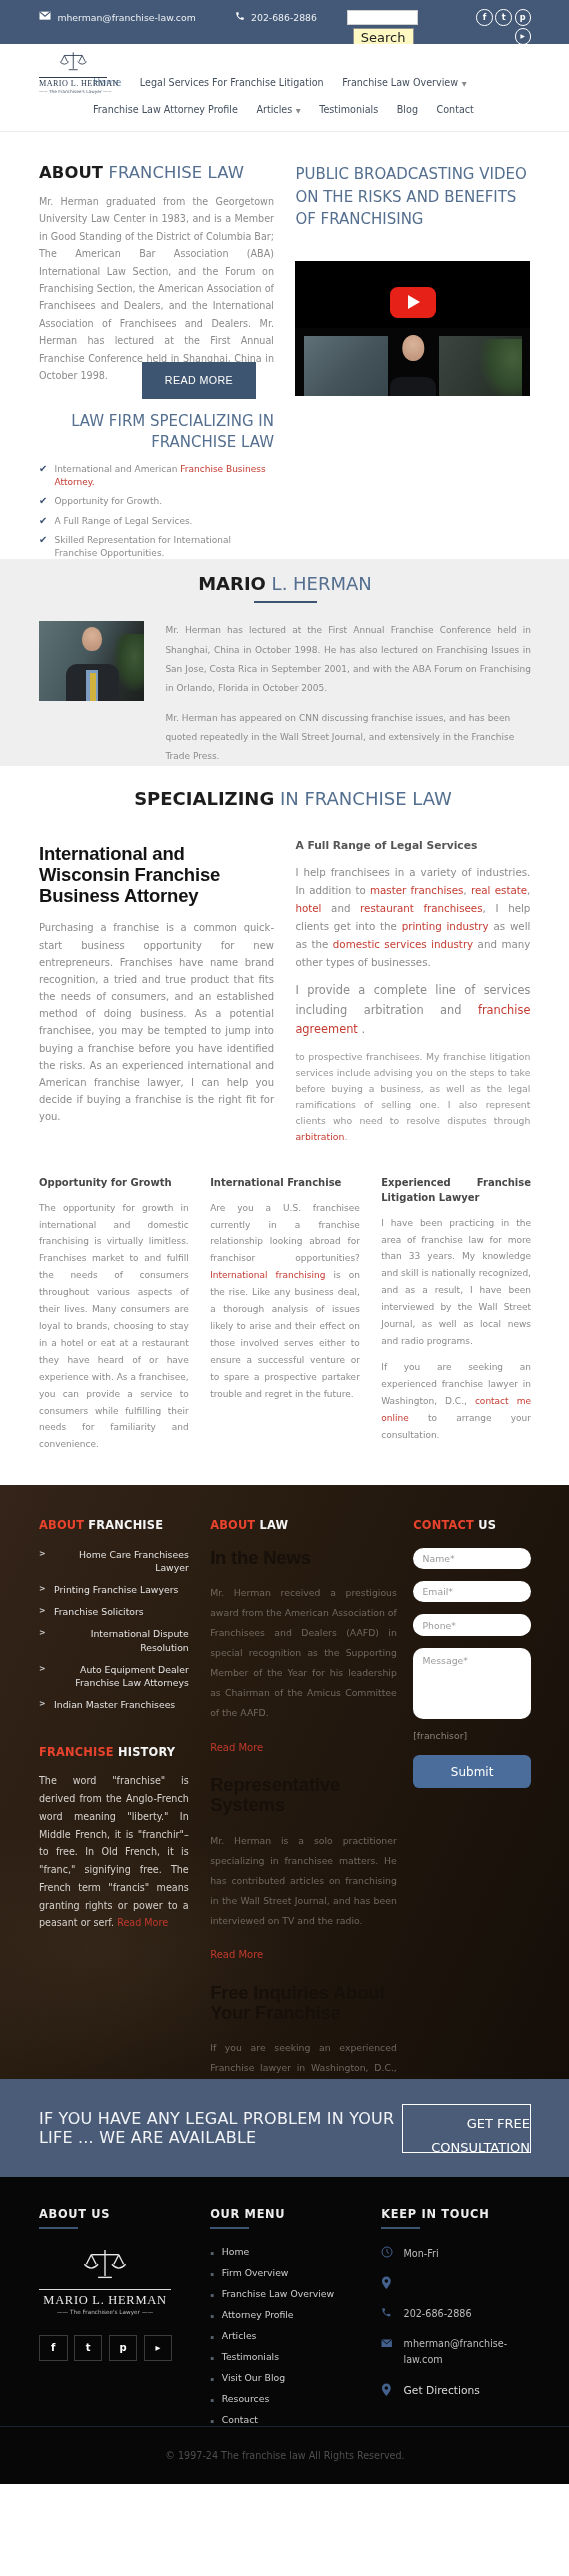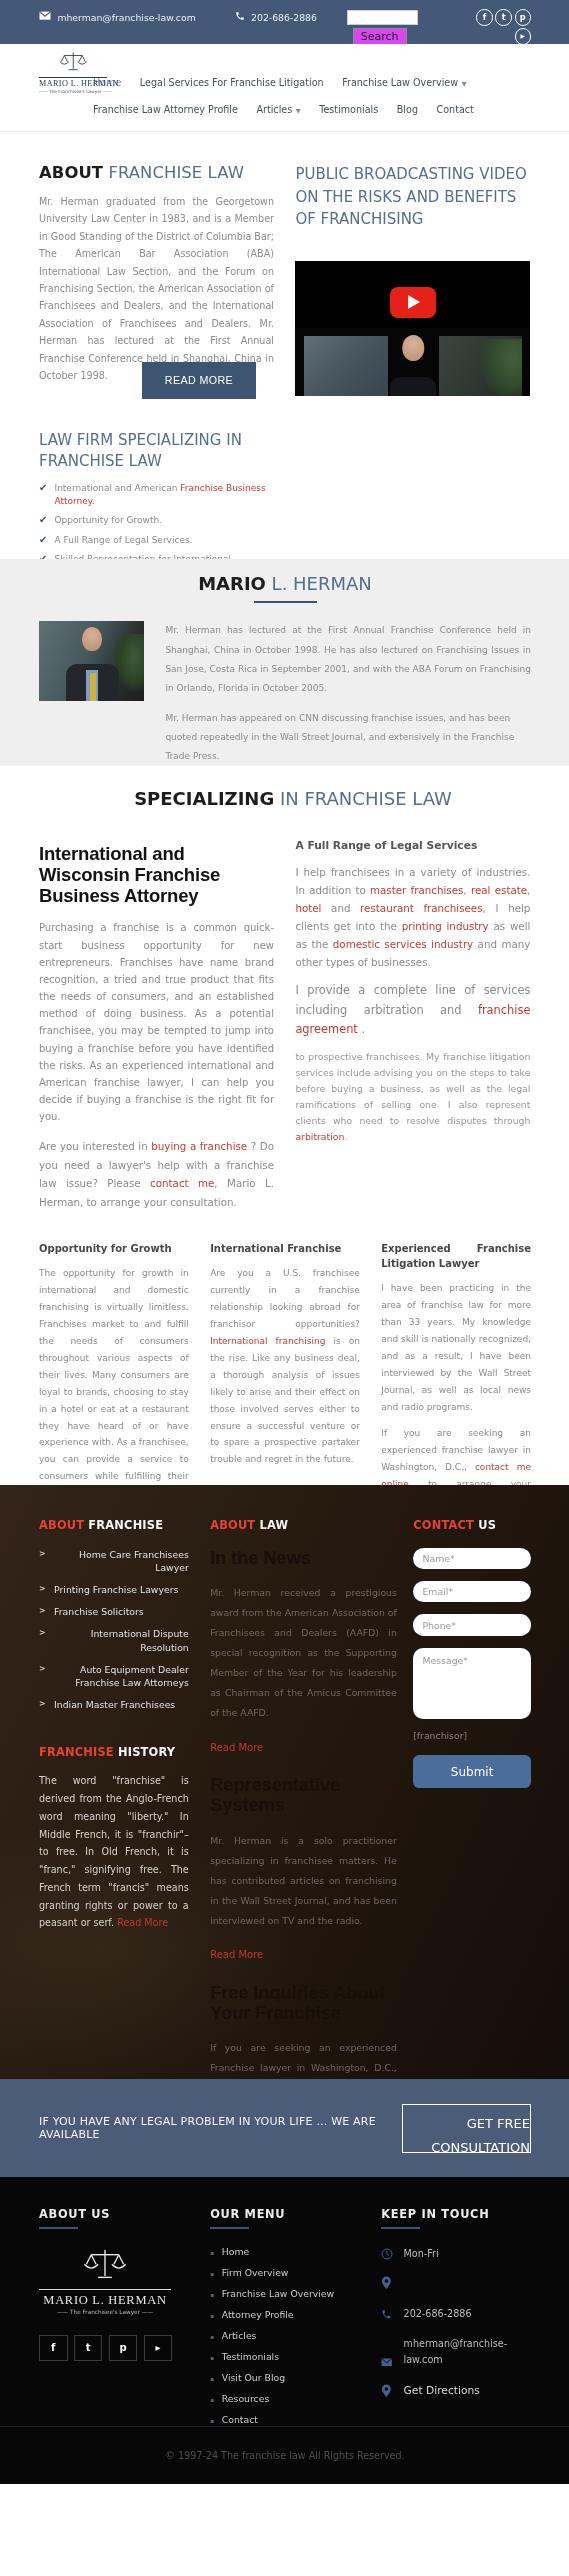--- a/index.html
+++ b/index.html
@@ -8,21 +8,21 @@
   .page { width:570px; height:2576px; position:relative; overflow:hidden; background:#fff; }
   .container { padding-left:39px; padding-right:39px; }
 
   
   .topbar { height:44px; background:#435977; }
   .topbar-inner { display:flex; align-items:flex-start; padding-top:9.3px; }
   .tb-item { display:flex; align-items:center; gap:6.4px; color:#eef1f5; font-size:9.3px; margin-top:2.1px; }
   .tb-item + .tb-item { margin-left:39px; }
   .searchbox { position:relative; margin-left:30px; width:78px; }
   .searchbox input { width:71px; height:15px; border:0.7px solid #cfcfcf; background:#fff; font-size:8.5px; padding:0 3.6px; }
-  .search-btn { position:absolute; left:5.7px; top:18.5px; background:#d946ef; border:0.7px solid #8d8d8d; color:#222; font-size:11px; padding:1.4px 7.1px; font-family:"DejaVu Sans", sans-serif; }
+  .search-btn { position:absolute; left:5.7px; top:18.5px; background:#fef9c3; border:0.7px solid #8d8d8d; color:#222; font-size:13px; padding:1.4px 7.1px; font-family:"DejaVu Sans", sans-serif; }
   .socials { margin-left:auto; width:61px; display:flex; flex-wrap:wrap; gap:2.8px; justify-content:flex-end; }
   .soc-circle { width:16.4px; height:16.4px; border:1.1px solid #fff; border-radius:50%; color:#fff; font-size:8.2px; font-weight:bold; display:flex; align-items:center; justify-content:center; line-height:1; }
 
   
   .navbar { height:88px; background:#fff; position:relative; border-bottom:0.7px solid #ececec; }
   .logo { position:absolute; left:39px; top:7.1px; width:68px; text-align:center; color:#2e3c4e; }
   .logo-name { font-family:"Liberation Serif", serif; font-size:8.2px; letter-spacing:0.4px; border-top:0.7px solid #2e3c4e; padding-top:1.4px; margin-top:1.4px; white-space:nowrap; }
   .logo-tag { font-size:4.3px; color:#55606c; margin-top:0.7px; white-space:nowrap; }
   .logo-tag::before { content:"—— "; } .logo-tag::after { content:" ——"; }
   .nav-rows { margin-left:93px; padding-top:33px; }
@@ -34,21 +34,21 @@
   
   .main1 { height:427px; overflow:hidden; }
   .cols2 { display:flex; gap:21.4px; }
   .colL, .colR { width:235px; }
   .h-two { font-size:16.4px; font-weight:normal; color:#546f8f; letter-spacing:0.1px; }
   .h-two b { color:#1d1d1d; font-weight:bold; }
   .about-title { margin-top:31px; }
   .intro-wrap { position:relative; margin-top:10.7px; }
   .body-txt { font-size:9.6px; color:#8b8b8b; line-height:1.82; text-align:justify; }
   .overlay-btn { position:absolute; right:18px; bottom:-14.2px; width:114px; height:37px; background:#3e5571; color:#fff; font-size:10.7px; letter-spacing:0.4px; display:flex; align-items:center; justify-content:center; z-index:2; border:none; cursor:pointer; }
-  .lawfirm-h { margin-top:45px; font-size:15px; font-weight:normal; color:#546f8f; line-height:1.4; }
+  .lawfirm-h { margin-top:26px; font-size:15px; font-weight:normal; color:#546f8f; line-height:1.4;text-align:right; }
   .checklist { list-style:none; margin-top:10px; }
   .checklist li { display:flex; gap:7.1px; font-size:9px; color:#8b8b8b; line-height:1.45; margin-bottom:6.4px; }
   .chk { color:#3a5170; font-size:10px; line-height:1.2; }
   .red { color:#c53b31; }
   a.redlink { color:#c53b31; text-decoration:none; }
   .video-title { margin-top:31px; font-size:15px; font-weight:normal; color:#546f8f; line-height:1.5; }
   .video { margin-top:30px; width:235px; height:135px; background:#000; position:relative; }
   .play-btn { position:absolute; left:50%; top:26px; transform:translateX(-50%); width:46px; height:31px; background:#e62117; border-radius:7.8px; display:flex; align-items:center; justify-content:center; z-index:3; cursor:pointer; }
   .play-tri { width:0; height:0; border-left:12px solid #fff; border-top:7.1px solid transparent; border-bottom:7.1px solid transparent; margin-left:2.8px; }
   .scene { position:absolute; bottom:0; left:0; right:0; height:68px; display:flex; background:#060606; }
@@ -113,41 +113,41 @@
   .cform { margin-top:15.7px; }
   .cform input { display:block; width:100%; height:21.4px; border:none; border-radius:10.7px; padding:0 9.3px; font-size:9.3px; margin-bottom:12px; font-family:"DejaVu Sans", sans-serif; color:#333; background:#fff; }
   .cform textarea { display:block; width:100%; height:71px; border:none; border-radius:10px; padding:7.1px 9.3px; font-size:9.3px; font-family:"DejaVu Sans", sans-serif; color:#333; background:#fff; resize:none; }
   .cform input::placeholder, .cform textarea::placeholder { color:#9a9a9a; }
   .recaptcha { margin-top:11.4px; font-size:9.3px; color:#8a8178; }
   .submit-btn { margin-top:14.2px; width:100%; height:33px; background:#4a6d9b; border:none; border-radius:6.4px; color:#fff; font-size:12px; font-family:"DejaVu Sans", sans-serif; cursor:pointer; }
 
   
   .cta { height:98px; background:#4a5c78; display:flex; align-items:center; }
   .cta .container { display:flex; align-items:center; width:100%; }
-  .cta-text { color:#f2f4f7; font-size:11px; letter-spacing:0.2px; width:356px; }
+  .cta-text { color:#f2f4f7; font-size:16px; letter-spacing:0.2px; width:356px; }
   .cta-btn { margin-left:auto; width:129px; height:49px; border:0.7px solid #fff; background:transparent; color:#fff; font-size:13px; text-align:right; padding:7.1px 0 7.1px 10px; line-height:1.9; font-family:"DejaVu Sans", sans-serif; cursor:pointer; }
 
   
   .footer { height:307px; background:#070707; position:relative; padding-top:30px; }
   .f-cols { display:flex; gap:21.4px; }
   .f-col { width:150px; }
   .f-title { color:#ededed; font-size:11.4px; letter-spacing:0.7px; font-weight:bold; }
   .f-underline { width:39px; height:1.4px; background:#3d5472; margin-top:6.4px; }
   .f-logo { margin-top:18.5px; width:132px; text-align:center; color:#e9e9e9; }
   .f-logo-name { font-family:"Liberation Serif", serif; font-size:12.5px; letter-spacing:0.7px; border-top:1.1px solid #dcdcdc; padding-top:2.8px; margin-top:2.8px; white-space:nowrap; }
   .f-logo-tag { font-size:5.7px; color:#bdbdbd; margin-top:1.4px; border-bottom:0.7px solid transparent; }
   .f-logo-tag::before { content:"—— "; } .f-logo-tag::after { content:" ——"; }
   .f-socials { display:flex; gap:6.4px; margin-top:18.5px; }
   .f-sq { width:28.5px; height:26px; border:0.7px solid #3c3c3c; color:#fff; font-size:10px; font-weight:bold; display:flex; align-items:center; justify-content:center; }
   .f-menu { list-style:none; margin-top:17px; }
   .f-menu li { display:flex; align-items:baseline; gap:7.8px; margin-bottom:10px; }
   .f-menu a { color:#cdcdcd; font-size:9.3px; text-decoration:none; }
   .sq { color:#5a6470; font-size:5.7px; }
   .kit { margin-top:17px; }
-  .kit-row { display:flex; gap:9.3px; margin-bottom:13px;align-items:flex-end; }
+  .kit-row { display:flex; gap:9.3px; margin-bottom:13px; }
   .kit-ico { flex:none; width:13px; padding-top:0.7px; }
   .kit-txt { color:#bdbdbd; font-size:9.6px; line-height:1.75; }
   .copyright { position:absolute; left:0; bottom:0; width:100%; height:58px; border-top:0.7px solid #1b2330; text-align:center; padding-top:20.7px; }
   .copyright span { color:#4e4e4e; font-size:9.6px; }
 </style>
 </head>
 <body>
 
 <div class="page">
 
@@ -286,21 +286,20 @@
     </div>
 
   </section>
 
   <section class="spec">
     <h2 class="center-h spec-h"><b>SPECIALIZING</b><span> IN FRANCHISE LAW</span></h2>
     <div class="container two-col">
       <div class="colL spec-left">
         <h3 class="big-head">International and Wisconsin Franchise Business Attorney</h3>
         <p class="body-txt p1">Purchasing a franchise is a common quick-start business opportunity for new entrepreneurs. Franchises have name brand recognition, a tried and true product that fits the needs of consumers, and an established method of doing business. As a potential franchisee, you may be tempted to jump into buying a franchise before you have identified the risks. As an experienced international and American franchise lawyer, I can help you decide if buying a franchise is the right fit for you.</p>
-        <p class="p2"><span>Are you interested in </span><a href="#" class="redlink">buying a franchise</a><span> ? Do you need a lawyer's help with a franchise law issue? Please </span><a href="#" class="redlink">contact me</a><span>, Mario L. Herman, to arrange your consultation.</span></p>
       </div>
       <div class="colR spec-right">
         <h4 class="sub-head">A Full Range of Legal Services</h4>
         <p class="body-txt p1"><span>I help franchisees in a variety of industries. In addition to </span><a href="#" class="redlink">master franchises</a><span>, </span><a href="#" class="redlink">real estate</a><span>, </span><a href="#" class="redlink">hotel</a><span> and </span><a href="#" class="redlink">restaurant franchisees</a><span>, I help clients get into the </span><a href="#" class="redlink">printing industry</a><span> as well as the </span><a href="#" class="redlink">domestic services industry</a><span> and many other types of businesses.</span></p>
         <p class="p2"><span>I provide a complete line of services including arbitration and </span><a href="#" class="redlink">franchise agreement</a><span> .</span></p>
         <p class="p3"><span>to prospective franchisees. My franchise litigation services include advising you on the steps to take before buying a business, as well as the legal ramifications of selling one. I also represent clients who need to resolve disputes through </span><a href="#" class="redlink">arbitration</a><span>.</span></p>
       </div>
     </div>
     <div class="container three-col">
       <div class="tc">

